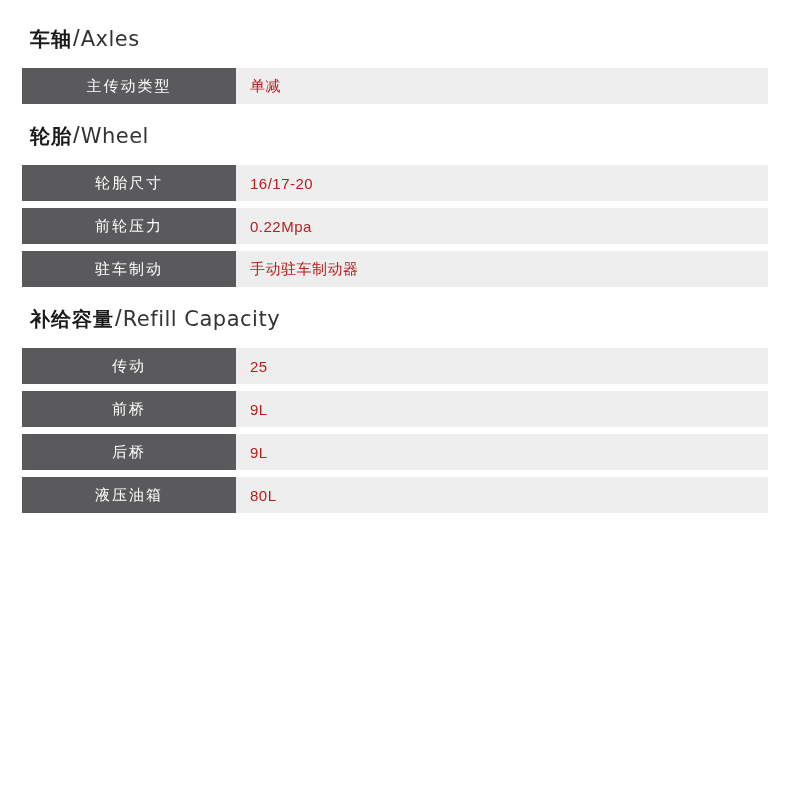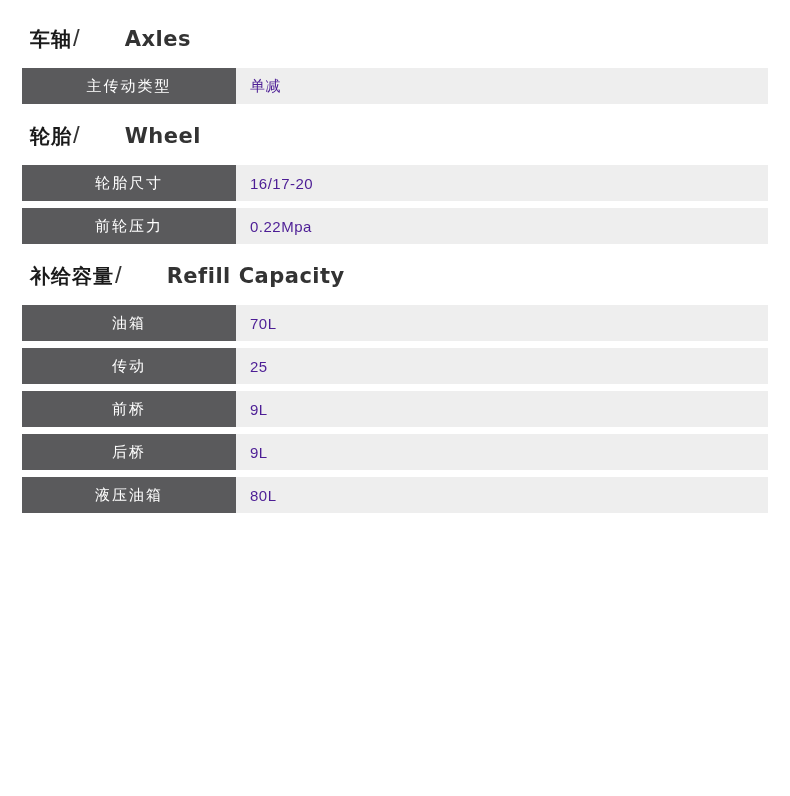--- a/index.html
+++ b/index.html
@@ -37,25 +37,24 @@
     font-family: "Liberation Sans", "DejaVu Sans", sans-serif;
   }
   .section-title .sep {
     font-size: 24px;
     font-weight: 400;
     color: #333;
     margin: 0 1px;
   }
   .section-title .en {
     font-size: 21px;
-    font-weight: 700;
+    font-weight: 400;
     color: #333;
     letter-spacing: 0.5px;
     font-family: "DejaVu Sans", "Liberation Sans", sans-serif;
-    margin-left: 44px;
   }
   table.spec {
     width: 746px;
     border-collapse: separate;
     border-spacing: 0 7px;
     table-layout: fixed;
     margin: 0 0 2px 0;
   }
   table.spec tr {
     height: 34px;
@@ -66,21 +65,21 @@
     color: #ffffff;
     font-size: 15px;
     text-align: center;
     vertical-align: middle;
     height: 34px;
     letter-spacing: 2px;
     font-weight: 400;
   }
   td.value {
     background: #eeeeee;
-    color: #4c1d95;
+    color: #b91c1c;
     font-size: 15px;
     text-align: left;
     vertical-align: middle;
     padding-left: 14px;
     height: 34px;
     letter-spacing: 0.5px;
     font-weight: 400;
   }
 </style>
 </head>
@@ -113,36 +112,36 @@
     <table class="spec">
       <tbody>
         <tr>
           <td class="label">轮胎尺寸</td>
           <td class="value">16/17-20</td>
         </tr>
         <tr>
           <td class="label">前轮压力</td>
           <td class="value">0.22Mpa</td>
         </tr>
+        <tr>
+          <td class="label">驻车制动</td>
+          <td class="value">手动驻车制动器</td>
+        </tr>
       </tbody>
     </table>
   </div>
 
   <div class="section">
     <div class="section-title">
       <span class="cn">补给容量</span>
       <span class="sep">/</span>
       <span class="en">Refill Capacity</span>
     </div>
     <table class="spec">
       <tbody>
-        <tr>
-          <td class="label">油箱</td>
-          <td class="value">70L</td>
-        </tr>
         <tr>
           <td class="label">传动</td>
           <td class="value">25</td>
         </tr>
         <tr>
           <td class="label">前桥</td>
           <td class="value">9L</td>
         </tr>
         <tr>
           <td class="label">后桥</td>

